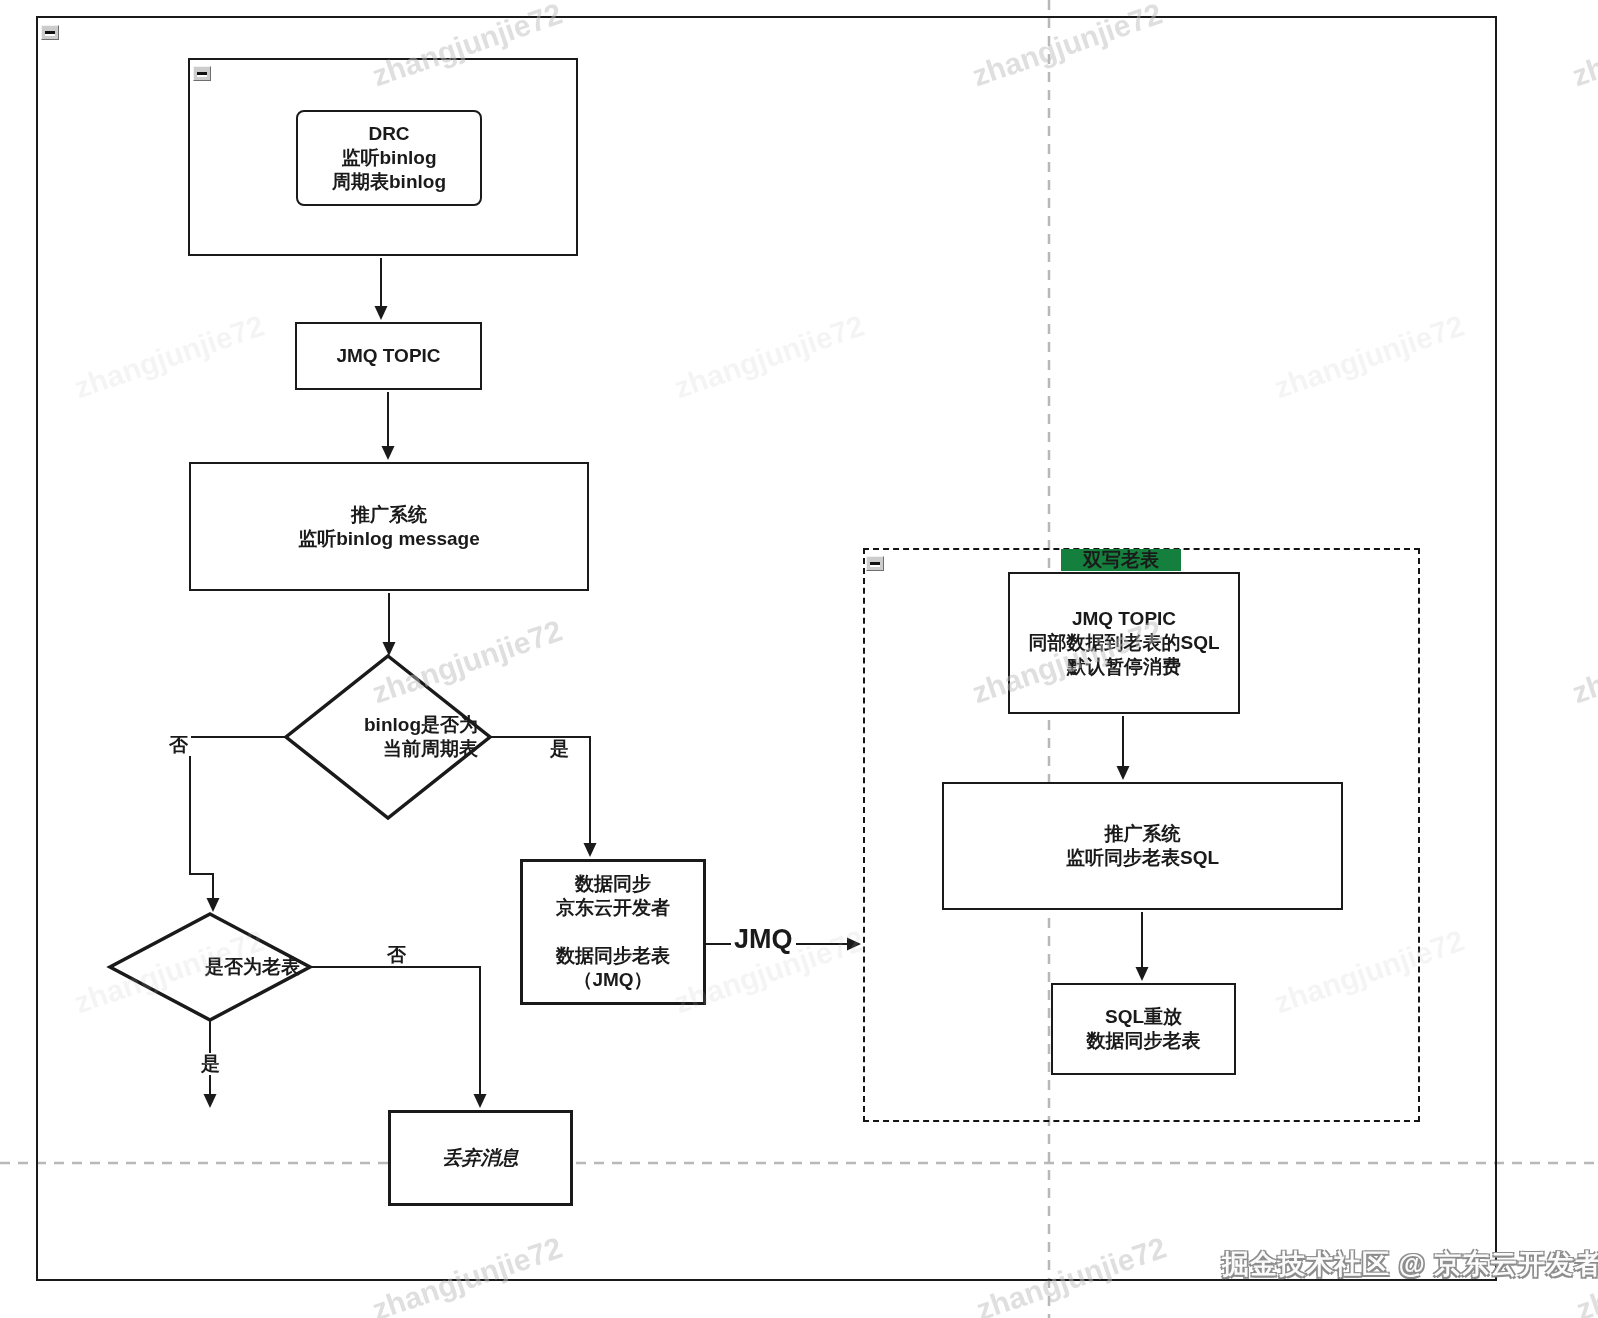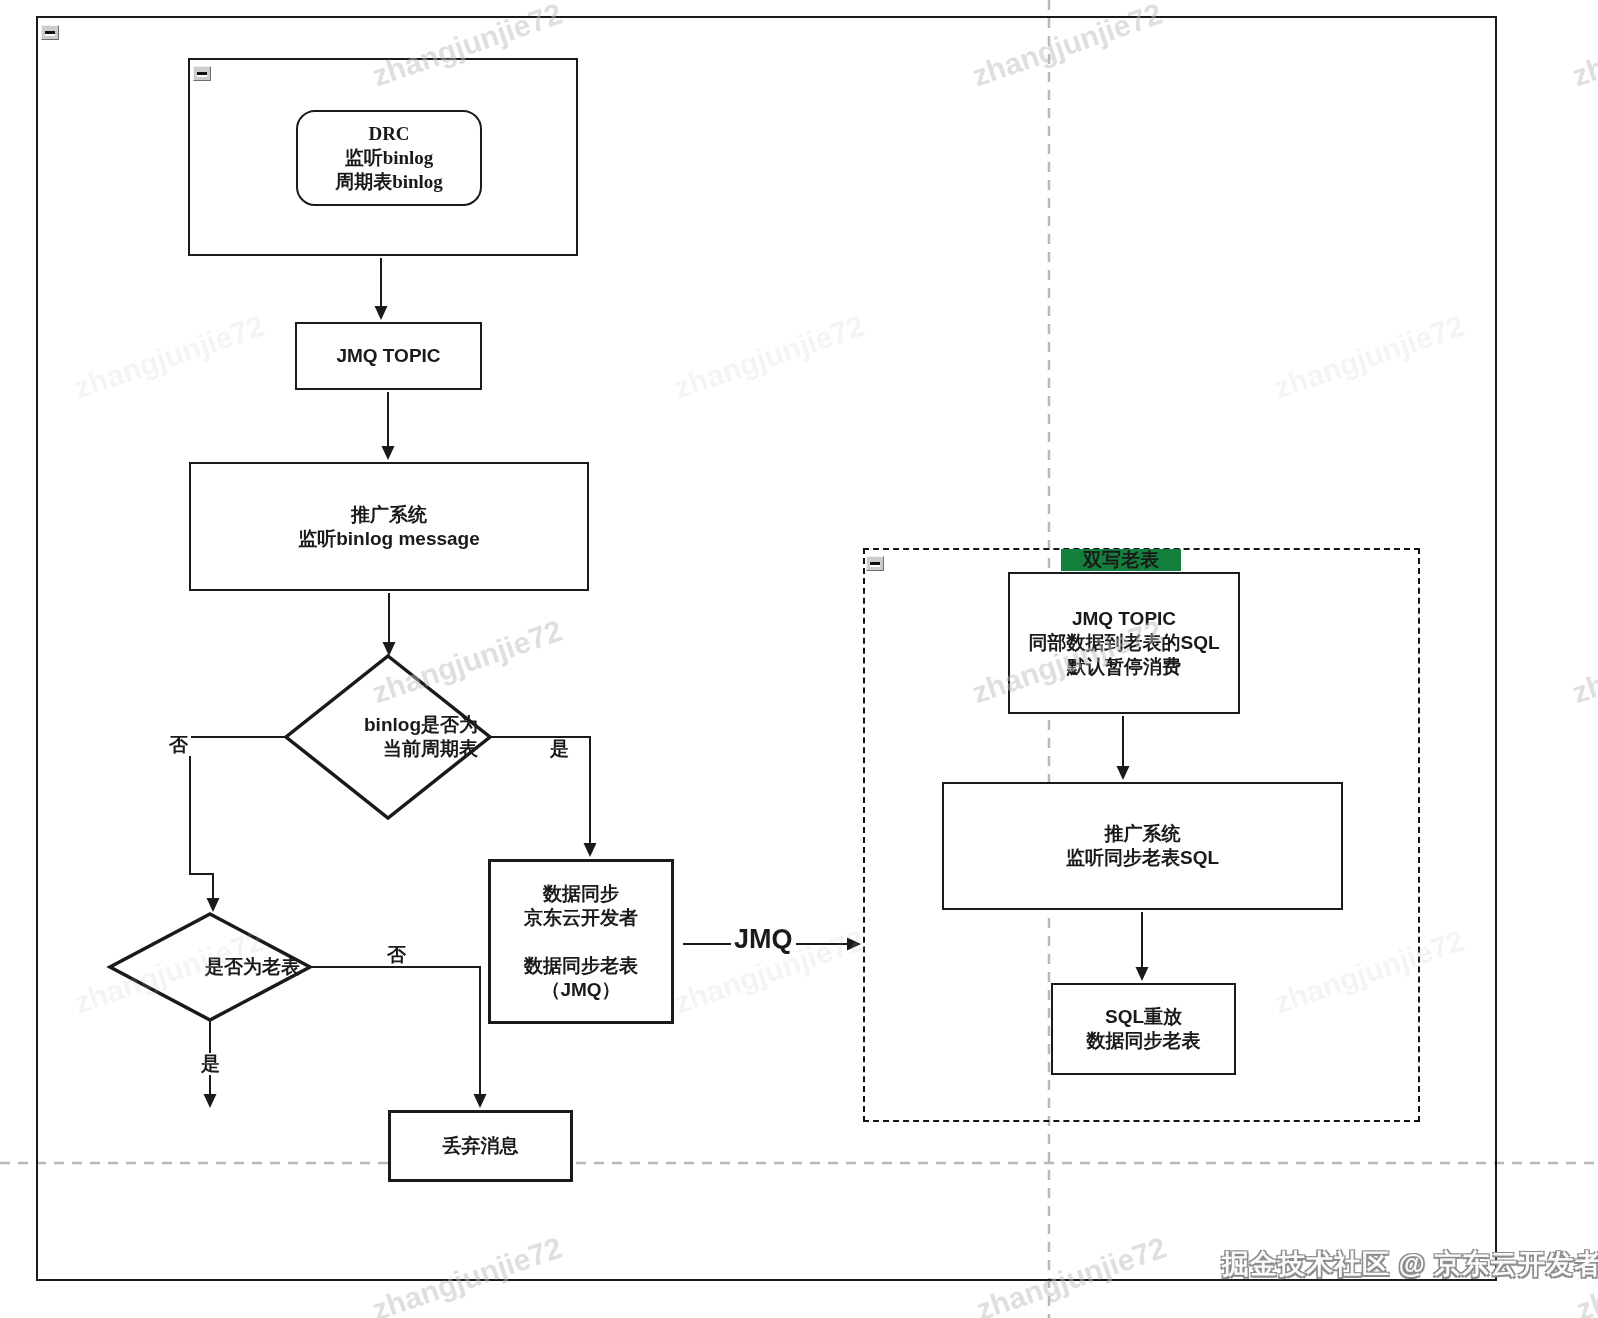--- a/index.html
+++ b/index.html
@@ -6,21 +6,21 @@
   .canvas{position:relative;width:1598px;height:1318px;background:#ffffff;overflow:hidden;
           font-family:"Liberation Sans","DejaVu Sans",sans-serif;color:#1a1a1a;}
   svg.wires{position:absolute;left:0;top:0;z-index:1;}
   .frame{position:absolute;border:2px solid #1a1a1a;background:transparent;box-sizing:border-box;z-index:2;}
   .dashed-frame{position:absolute;border:2px dashed #141414;background:transparent;box-sizing:border-box;z-index:2;}
   .node{position:absolute;background:#fff;border:2px solid #1a1a1a;box-sizing:border-box;
         display:flex;flex-direction:column;align-items:center;justify-content:center;
         text-align:center;font-weight:bold;font-size:19px;line-height:24px;z-index:3;}
   .node span{display:block;}
   .thick{border-width:3px;}
-  .rounded{border-radius:19px;font-family:Liberation Serif, serif;}
+  .rounded{border-radius:8px;}
   .dtext{position:absolute;text-align:right;font-weight:bold;font-size:19px;line-height:24px;z-index:3;}
   .lbl{position:absolute;font-weight:bold;font-size:19px;line-height:22px;background:#fff;padding:0 3px;z-index:4;}
   .group-title{position:absolute;font-weight:bold;font-size:19px;line-height:22px;background:#15803d;
                text-align:center;z-index:3;}
   .collapse{position:absolute;width:18px;height:15px;background:#cccccc;box-sizing:border-box;
             border:1px solid;border-color:#f2f2f2 #6e6e6e #6e6e6e #f2f2f2;z-index:5;cursor:pointer;}
   .collapse::before{content:"";position:absolute;left:3px;right:3px;top:8px;height:2px;background:#ffffff;}
   .collapse::after{content:"";position:absolute;left:3px;right:3px;top:5px;height:3px;background:#111111;}
   .watermark{position:absolute;font-size:30px;font-weight:bold;color:#bdbdbd;opacity:.48;
              transform:rotate(-19deg);white-space:nowrap;pointer-events:none;z-index:9;}
@@ -98,25 +98,25 @@
     <span>是否为老表</span>
   </div>
 
   <div class="lbl" style="left:166px;top:734px;">否</div>
   <div class="lbl" style="left:547px;top:738px;">是</div>
   <div class="lbl" style="left:198px;top:1053px;">是</div>
   <div class="lbl" style="left:384px;top:944px;">否</div>
   <div class="lbl" style="left:731px;top:928px;font-size:27px;">JMQ</div>
 
 
-  <div class="node thick" style="left:388px;top:1110px;width:185px;height:72px;">
+  <div class="node thick" style="left:388px;top:1110px;width:185px;height:96px;font-style:italic;">
     <span>丢弃消息</span>
   </div>
 
-  <div class="node thick" style="left:488px;top:859px;width:186px;height:165px;">
+  <div class="node thick" style="left:520px;top:859px;width:186px;height:146px;">
     <span>数据同步</span>
     <span>京东云开发者</span>
     <span style="margin-top:24px;">数据同步老表</span>
     <span>（JMQ）</span>
   </div>
 
   <div class="dashed-frame" style="left:863px;top:548px;width:557px;height:574px;"></div>
   <div class="group-title" style="left:1061px;top:549px;width:120px;">双写老表</div>
   <div class="collapse" style="left:866px;top:556px;"></div>
 

